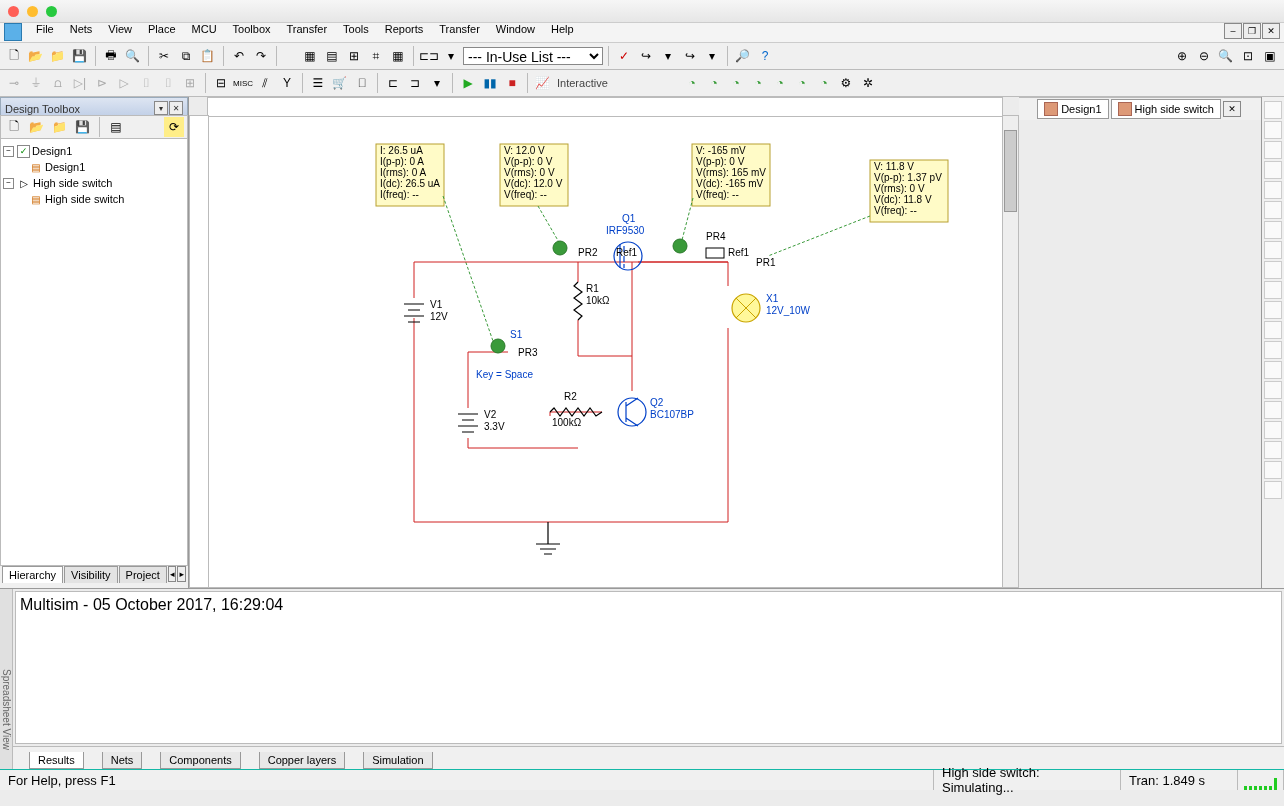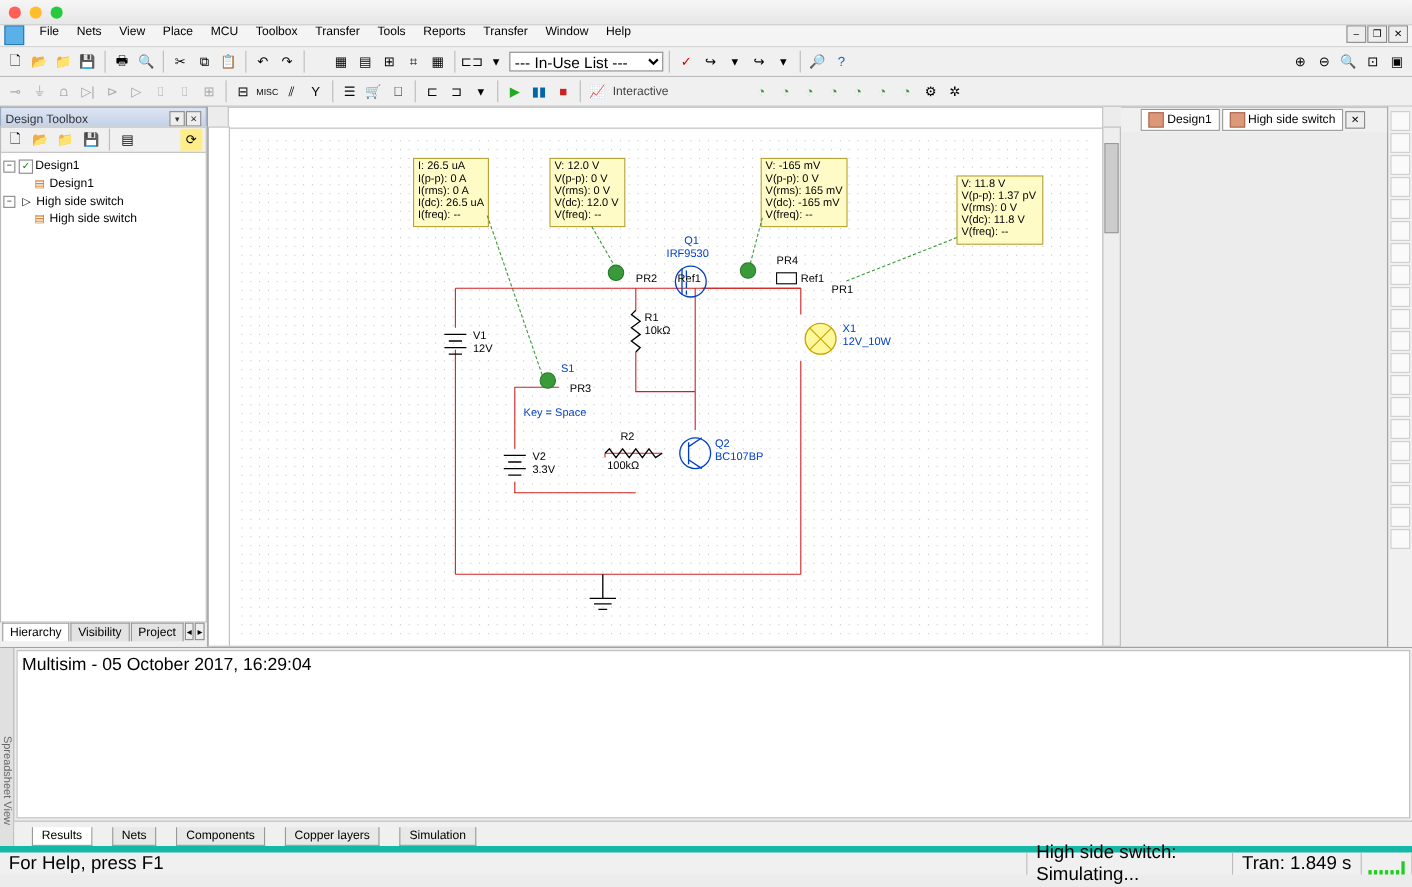--- a/index.html
+++ b/index.html
@@ -48,21 +48,21 @@
 .doc-tab{border:1px solid #999;background:#fff;padding:2px 6px;display:flex;align-items:center;gap:3px;cursor:pointer}
 .doc-tab .ic{width:12px;height:12px;background:#d97;border:1px solid #a65}
 .doc-tabs .close-btn{margin-left:auto;margin-right:20px;width:16px;height:14px;border:1px solid #888;background:#eee;font-size:9px;display:flex;align-items:center;justify-content:center}
 .log{height:180px;display:flex;border-top:1px solid #999}
 .log-handle{width:12px;background:#e0e0e0;border-right:1px solid #bbb;writing-mode:vertical-rl;font-size:10px;color:#666;text-align:center;padding-top:60px}
 .log-body{flex:1;display:flex;flex-direction:column}
 .log-text{flex:1;background:#fff;border:1px solid #bbb;margin:2px;padding:4px;font-size:16px;overflow:auto}
 .log-tabs{height:22px;background:#f0f0f0;display:flex;align-items:flex-end;padding:0 16px;gap:18px;border-top:1px solid #bbb}
 .log-tab{border:1px solid #999;border-top:0;background:#e8e8e8;padding:2px 8px;font-size:11px;cursor:pointer}
 .log-tab.active{background:#fff}
-.statusbar{height:20px;background:#f0f0f0;border-top:6px solid #14b8a6;display:flex;align-items:center;font-size:17px}
+.statusbar{height:20px;background:#f0f0f0;border-top:1px solid #14b8a6;display:flex;align-items:center;font-size:13px}
 .statusbar .cell{padding:0 8px;border-right:1px solid #bbb;height:100%;display:flex;align-items:center}
 .statusbar .flex{flex:1}
 .statusbar .sim-bars{display:flex;gap:2px;align-items:flex-end;padding:0 6px}
 .statusbar .sim-bars span{width:3px;background:#2c2}
 
 .schem{position:absolute;inset:0}
 .schem text{font-size:10px;font-family:Arial}
 .schem .lbl-blue{fill:#0040c8}
 .schem .lbl-black{fill:#000}
 .note{fill:#fffbc7;stroke:#b8a030}

